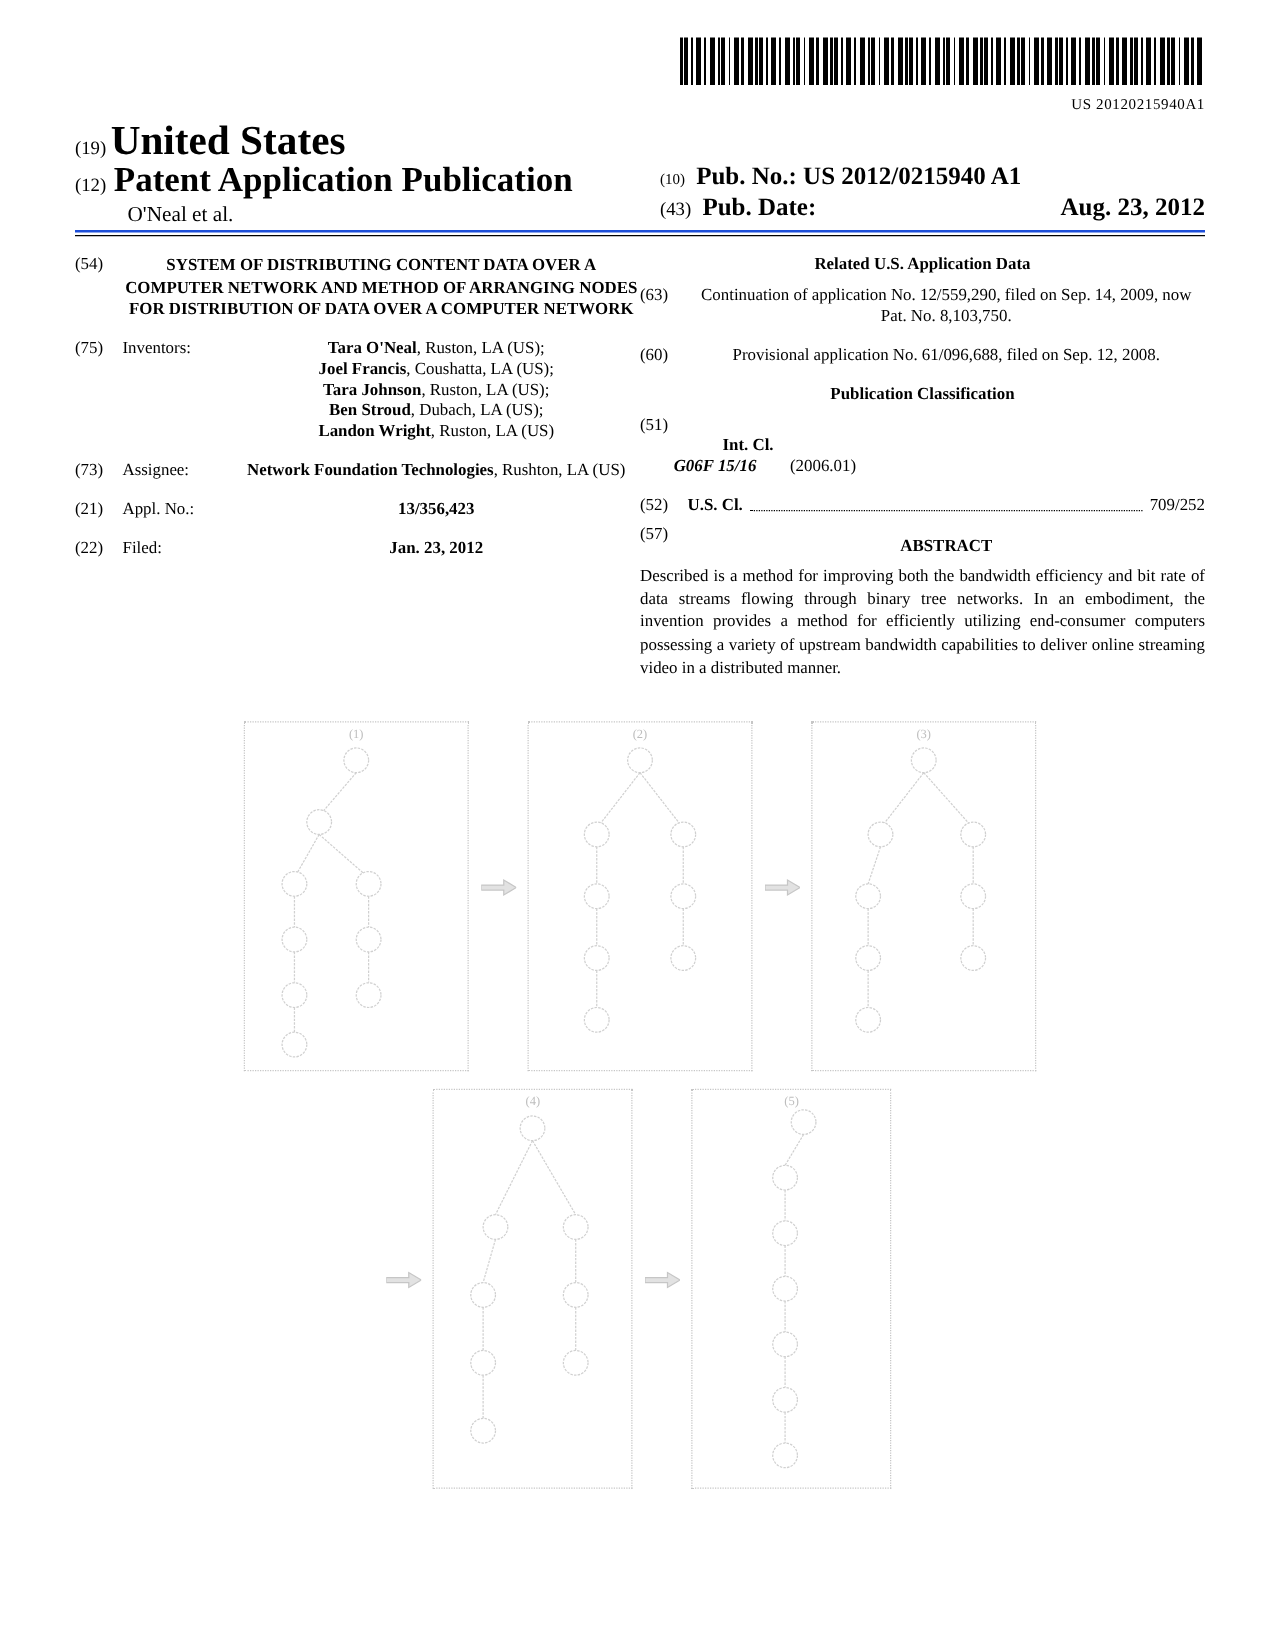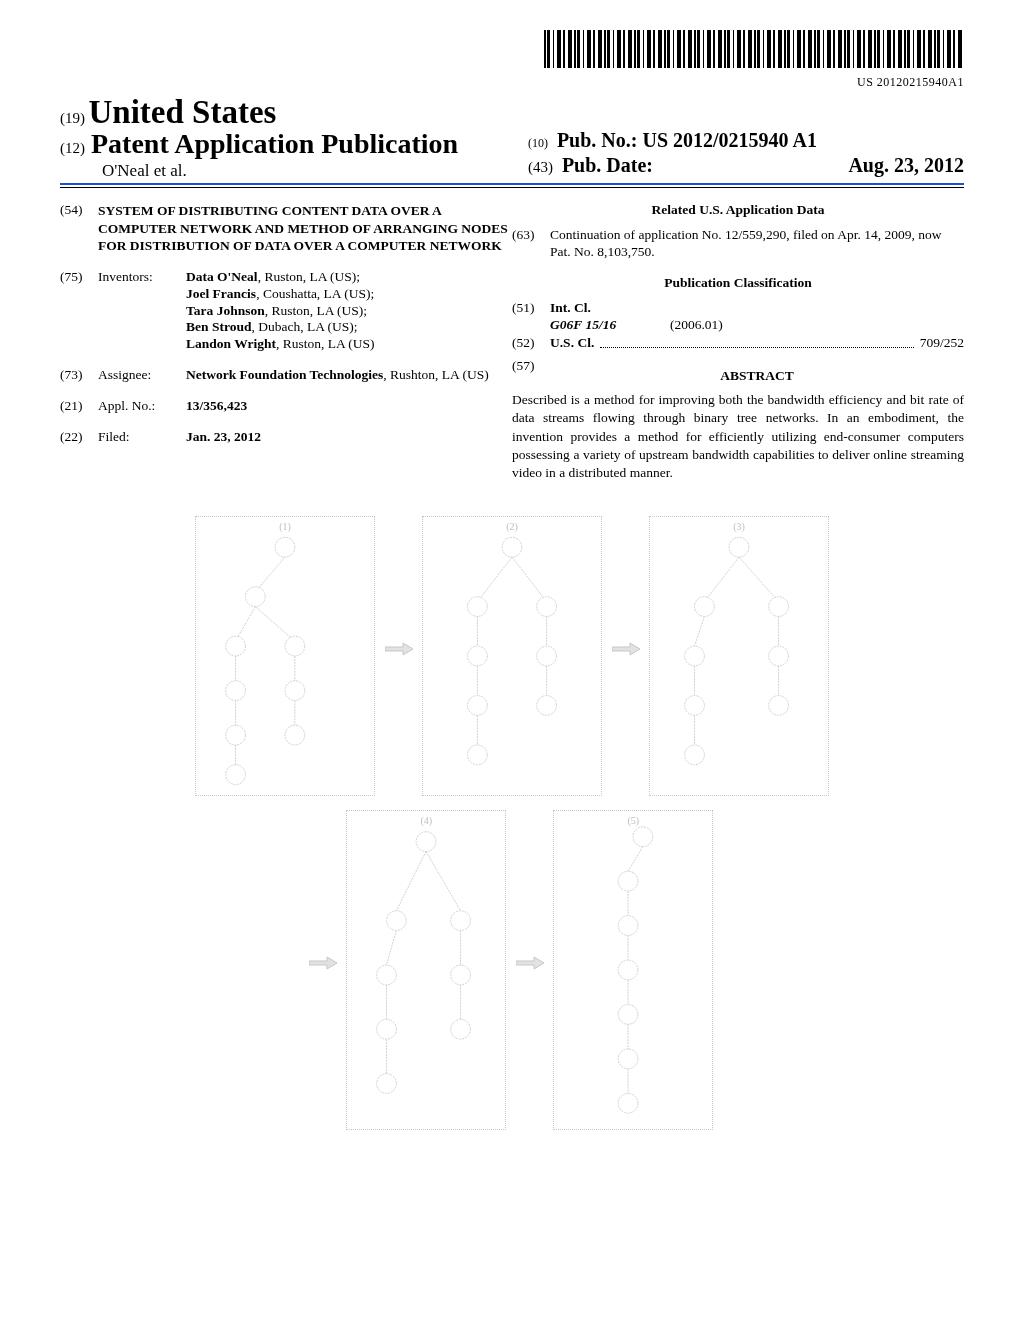--- a/index.html
+++ b/index.html
@@ -55,21 +55,21 @@
     font-size: 13.5px;
   }
   .col { flex: 1; }
   .field-row {
     display: flex;
     margin-bottom: 14px;
     align-items: flex-start;
   }
   .code { width: 38px; flex-shrink:0; }
   .label { width: 88px; flex-shrink:0; }
-  .value { flex: 1; }
+  .value { flex: 1; text-align: center; }
   .title54 {
     font-weight: bold;
     text-transform: uppercase;
     line-height: 1.3;
   }
   .inventor-line { margin-bottom: 0; }
   .section-hdr { font-weight: bold; text-align: center; margin: 4px 0 8px 0; }
   .ipc-row { display:flex; }
   .ipc-code { font-style: italic; font-weight: bold; width: 120px; }
   .dotfill {
@@ -161,21 +161,21 @@
 
     <div class="field-row">
       <div class="code">(54)</div>
       <div class="value title54">SYSTEM OF DISTRIBUTING CONTENT DATA OVER A COMPUTER NETWORK AND METHOD OF ARRANGING NODES FOR DISTRIBUTION OF DATA OVER A COMPUTER NETWORK</div>
     </div>
 
     <div class="field-row">
       <div class="code">(75)</div>
       <div class="label">Inventors:</div>
       <div class="value">
-        <div class="inventor-line"><b>Data O'Neal</b>, <span>Ruston, LA (US);</span></div>
+        <div class="inventor-line"><b>Tara O'Neal</b>, <span>Ruston, LA (US);</span></div>
         <div class="inventor-line"><b>Joel Francis</b>, <span>Coushatta, LA (US);</span></div>
         <div class="inventor-line"><b>Tara Johnson</b>, <span>Ruston, LA (US);</span></div>
         <div class="inventor-line"><b>Ben Stroud</b>, <span>Dubach, LA (US);</span></div>
         <div class="inventor-line"><b>Landon Wright</b>, <span>Ruston, LA (US)</span></div>
       </div>
     </div>
 
     <div class="field-row">
       <div class="code">(73)</div>
       <div class="label">Assignee:</div>
@@ -193,26 +193,30 @@
       <div class="label">Filed:</div>
       <div class="value"><b>Jan. 23, 2012</b></div>
     </div>
   </div>
 
   <div class="col">
     <div class="rel-hdr">Related U.S. Application Data</div>
 
     <div class="field-row">
       <div class="code">(63)</div>
-      <div class="value">Continuation of application No. 12/559,290, filed on Apr. 14, 2009, now Pat. No. 8,103,750.</div>
+      <div class="value">Continuation of application No. 12/559,290, filed on Sep. 14, 2009, now Pat. No. 8,103,750.</div>
+    </div>
+    <div class="field-row">
+      <div class="code">(60)</div>
+      <div class="value">Provisional application No. 61/096,688, filed on Sep. 12, 2008.</div>
     </div>
 
     <div class="section-hdr">Publication Classification</div>
 
-    <div class="field-row" style="margin-bottom:2px;">
+    <div class="field-row" style="margin-bottom:14px;flex-direction:column;">
       <div class="code">(51)</div>
       <div class="value">
         <div><b>Int. Cl.</b></div>
         <div class="ipc-row">
           <span class="ipc-code">G06F 15/16</span>
           <span>(2006.01)</span>
         </div>
       </div>
     </div>
 

